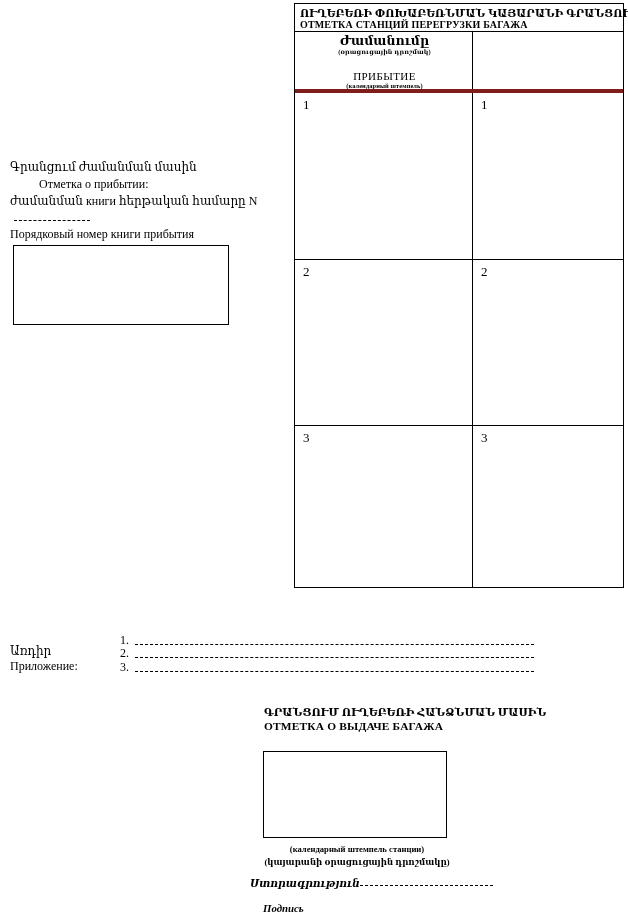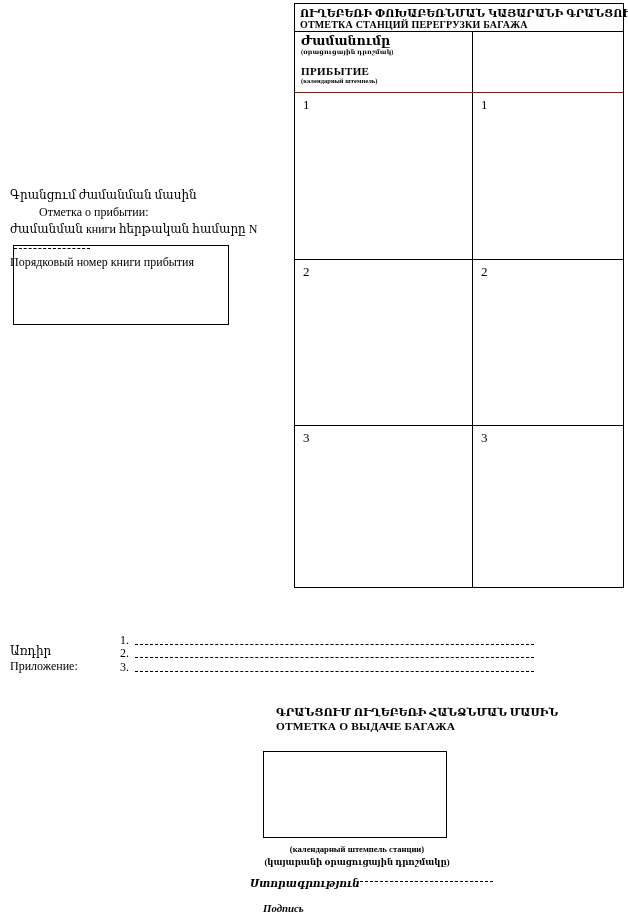--- a/index.html
+++ b/index.html
@@ -11,36 +11,36 @@
   
   .xfer-table{
     position:absolute;left:294px;top:3px;width:330px;height:585px;
     border:1px solid #000;box-sizing:border-box;
   }
   .xfer-title{
     border-bottom:1px solid #000;padding:3px 5px 2px 5px;height:28px;box-sizing:border-box;
   }
   .xfer-title .hy{font-weight:bold;font-size:10.6px;white-space:nowrap;letter-spacing:.1px;}
   .xfer-title .ru{font-weight:bold;font-size:10px;white-space:nowrap;letter-spacing:.2px;}
-  .xfer-head{display:flex;height:61px;border-bottom:1px solid #7f1d1d;box-sizing:border-box;}
+  .xfer-head{display:flex;height:61px;border-bottom:4px solid #7f1d1d;box-sizing:border-box;text-align:center;}
   .xfer-head .hcell{box-sizing:border-box;padding:3px 4px 0 6px;}
   .xfer-head .hcell.first{width:178px;border-right:1px solid #000;}
   .xfer-head .hcell.second{flex:1;}
   .h-hy{font-weight:bold;font-size:12.5px;line-height:13px;}
   .h-note{font-weight:bold;font-size:6.4px;line-height:7px;letter-spacing:.1px;}
-  .h-ru{font-size:11px;line-height:12px;letter-spacing:.4px;margin-top:10px;font-weight:bold;}
+  .h-ru{font-size:11px;line-height:12px;letter-spacing:.4px;margin-top:15px;}
   .trow{display:flex;box-sizing:border-box;}
   .trow.r1{height:166px;}
   .trow.r2{height:166px;border-top:1px solid #000;}
   .trow.r3{height:162px;border-top:1px solid #000;}
   .tcell{box-sizing:border-box;padding:4px 0 0 8px;font-size:13px;}
   .tcell.first{width:178px;border-right:1px solid #000;}
   .tcell.second{flex:1;}
   
-  .arrival{position:absolute;left:10px;top:159px;width:290px;font-size:12px;line-height:16.8px;margin-top:28px;}
+  .arrival{position:absolute;left:10px;top:159px;width:290px;font-size:12px;line-height:16.8px;}
   .arrival .l2{padding-left:29px;}
   .dash-fill{
     display:inline-block;height:4px;border-bottom:1.4px dashed #000;vertical-align:baseline;
   }
   .arrival .dash-fill{width:76px;margin-left:4px;}
   .stamp-box-arrival{
     position:absolute;left:13px;top:245px;width:216px;height:80px;border:1px solid #000;
     box-sizing:border-box;
   }
   .caption-arrival{
@@ -48,33 +48,33 @@
     font-weight:bold;font-size:7.3px;line-height:11.5px;letter-spacing:.1px;
   }
   .caption-arrival .ind{padding-left:3px;}
   
   .att-labels{position:absolute;left:10px;top:644px;font-size:12px;line-height:14.6px;}
   .att-lines{position:absolute;left:120px;top:634px;width:414px;}
   .att-line{display:flex;align-items:flex-end;height:13.6px;}
   .att-num{font-size:12px;width:15px;flex:none;}
   .att-rule{flex:1;border-bottom:1.3px dashed #000;margin-bottom:3px;}
   
-  .deliv-title{position:absolute;left:276px;top:706px;width:320px;}
+  .deliv-title{position:absolute;left:264px;top:706px;width:320px;}
   .deliv-title .hy{font-weight:bold;font-size:10.8px;line-height:13.5px;white-space:nowrap;}
   .deliv-title .ru{font-weight:bold;font-size:11.4px;line-height:13.5px;letter-spacing:.2px;}
   .stamp-box-delivery{
     position:absolute;left:263px;top:751px;width:184px;height:87px;border:1px solid #000;
     box-sizing:border-box;
   }
   .caption-delivery{
     position:absolute;left:237px;top:843px;width:240px;text-align:center;
     font-weight:bold;font-size:8.6px;line-height:12.6px;
   }
   .signature{position:absolute;left:250px;top:877px;width:243px;}
-  .sig-row{display:flex;align-items:center;}
+  .sig-row{display:flex;align-items:flex-end;}
   .sig-hy{font-style:italic;font-weight:bold;font-size:10.6px;white-space:nowrap;}
   .sig-rule{flex:1;border-bottom:1.3px dashed #000;margin-bottom:3px;}
   .sig-ru{font-style:italic;font-weight:bold;font-size:10.8px;padding-left:13px;margin-top:13px;}
 </style>
 </head>
 <body>
 
 <div class="sheet">
 
   <div class="xfer-table">

